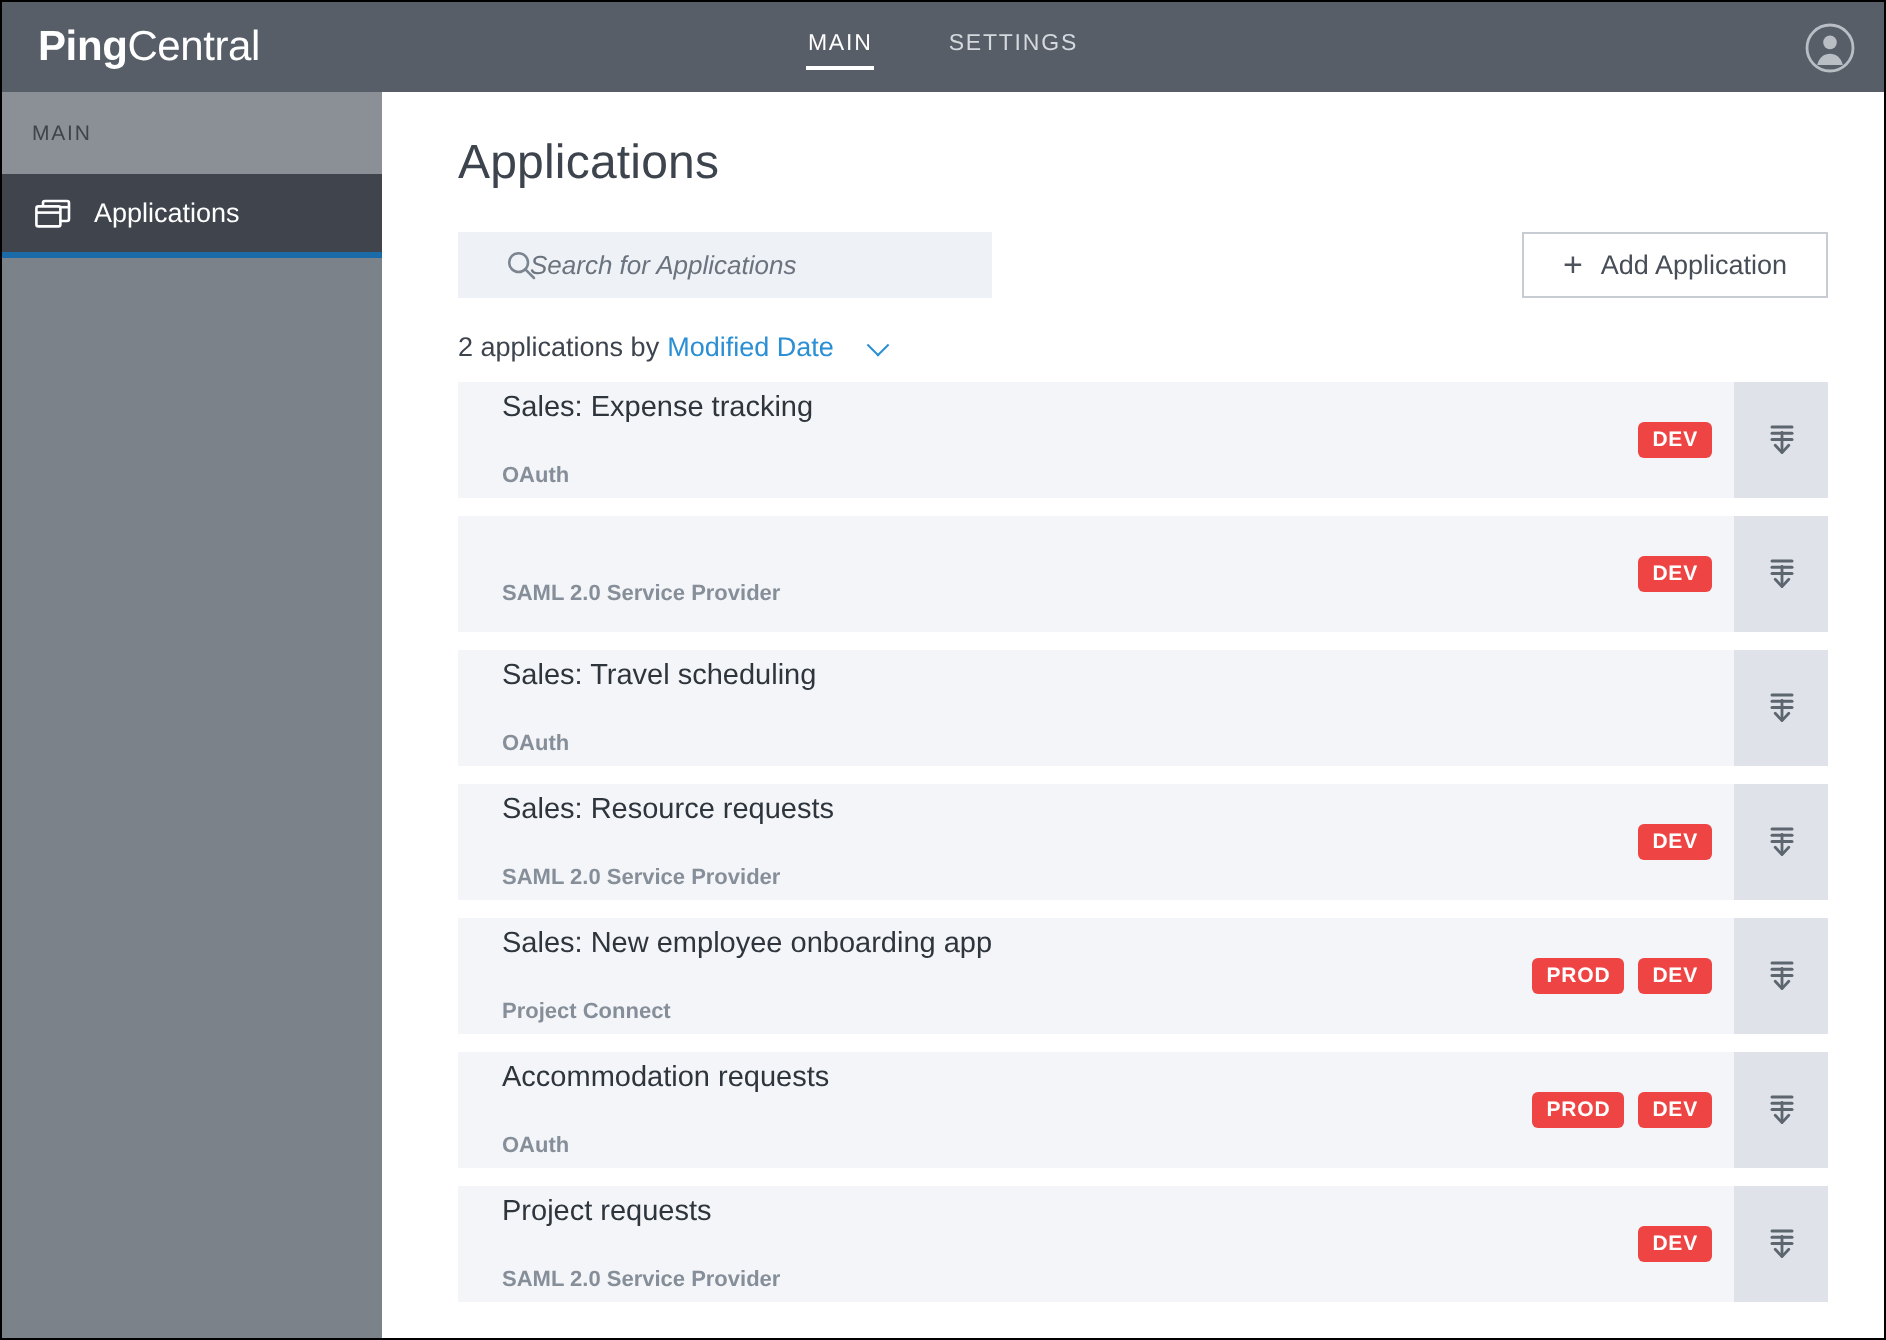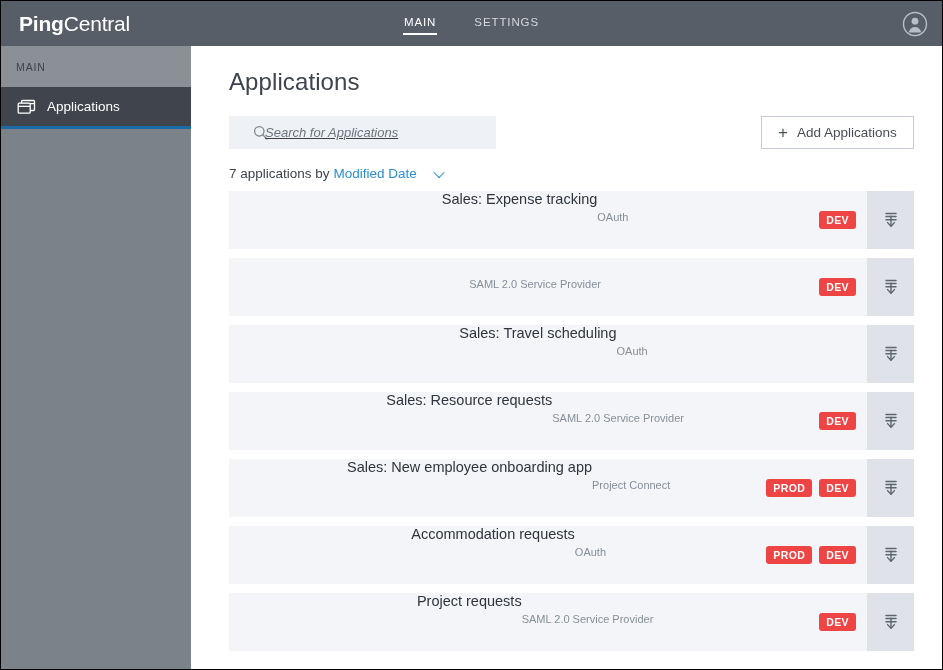--- a/index.html
+++ b/index.html
@@ -182,24 +182,23 @@
     margin-right: 9px;
     flex: 0 0 auto;
   }
   .search-input {
     border: 0;
     outline: 0;
     background: transparent;
     font-family: "Liberation Sans", sans-serif;
     font-size: 13px;
     font-style: italic;
-    color: #404040;
+    color: #8b5cf6;
     width: 100%;
     padding: 0;
-    text-decoration: underline;
   }
   .search-input::placeholder {
     color: #6a737e;
     font-style: italic;
     opacity: 1;
   }
 
   .add-btn {
     height: 33px;
     min-width: 153px;
@@ -257,38 +256,39 @@
     align-items: stretch;
     background: #f3f5f8;
     height: 58px;
     margin-bottom: 9px;
     cursor: pointer;
   }
   .app-row-main {
     flex: 1;
     min-width: 0;
     display: flex;
-    flex-direction: row;
+    flex-direction: column;
     justify-content: center;
     padding-left: 22px;
   }
   .app-name {
     font-size: 14.5px;
     color: #2f353d;
     line-height: 1.15;
     white-space: nowrap;
     overflow: hidden;
     text-overflow: ellipsis;
   }
   .app-proto {
     font-size: 11px;
     color: #868f99;
     margin-top: 20px;
     line-height: 1.1;
     white-space: nowrap;
+    font-weight: bold;
   }
   .app-badges {
     display: flex;
     align-items: center;
     gap: 7px;
     padding-right: 11px;
     flex: 0 0 auto;
   }
   .badge {
     background: #ef4444;
@@ -372,26 +372,26 @@
             <svg class="s-icon" viewBox="0 0 15 15">
               <circle cx="6.3" cy="6.3" r="4.7" fill="none" stroke="#7b848f" stroke-width="1.25"></circle>
               <line x1="9.8" y1="9.8" x2="14" y2="14" stroke="#7b848f" stroke-width="1.25" stroke-linecap="round"></line>
             </svg>
           </span>
           <input class="search-input" type="text" placeholder="Search for Applications" style="">
         </div>
 
         <div class="add-btn">
           <span class="plus">+</span>
-          <span>Add Applications</span>
+          <span>Add Application</span>
         </div>
       </div>
 
       <div class="sort-row">
-        <span>7 applications by</span>
+        <span>2 applications by</span>
         <span class="sort-link">
           <span>Modified Date</span>
           <span class="caret"></span>
         </span>
       </div>
 
       <div class="app-list">
           <div class="app-row">
             <div class="app-row-main">
               <div class="app-name">Sales: Expense tracking</div>

